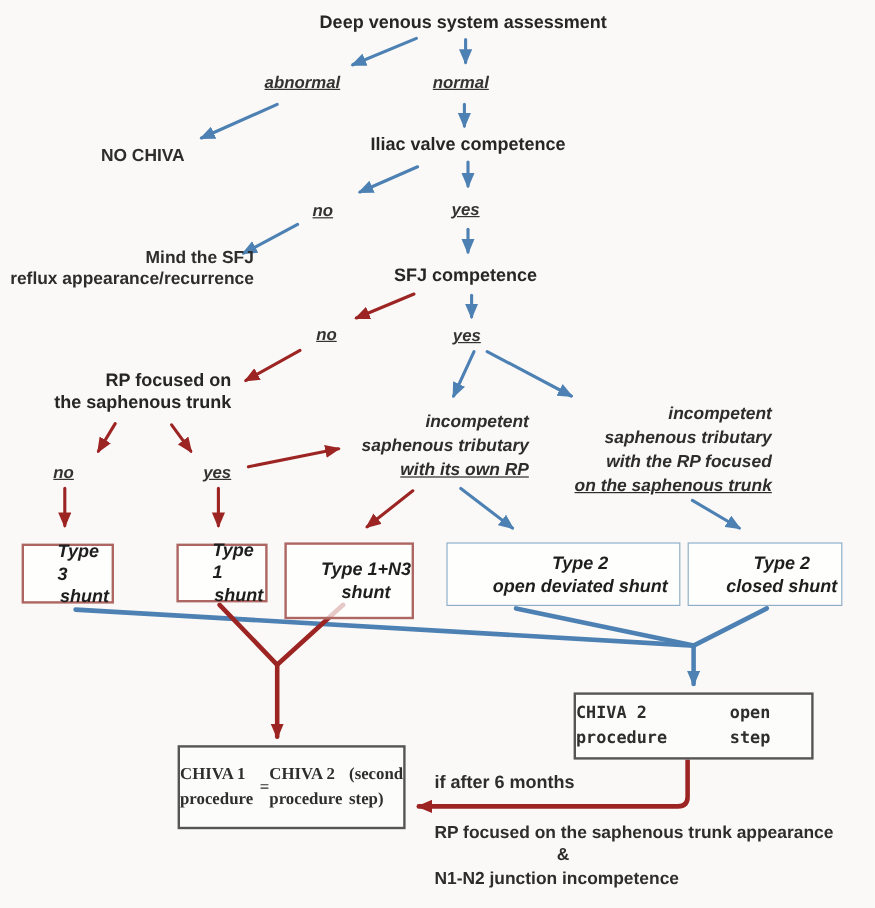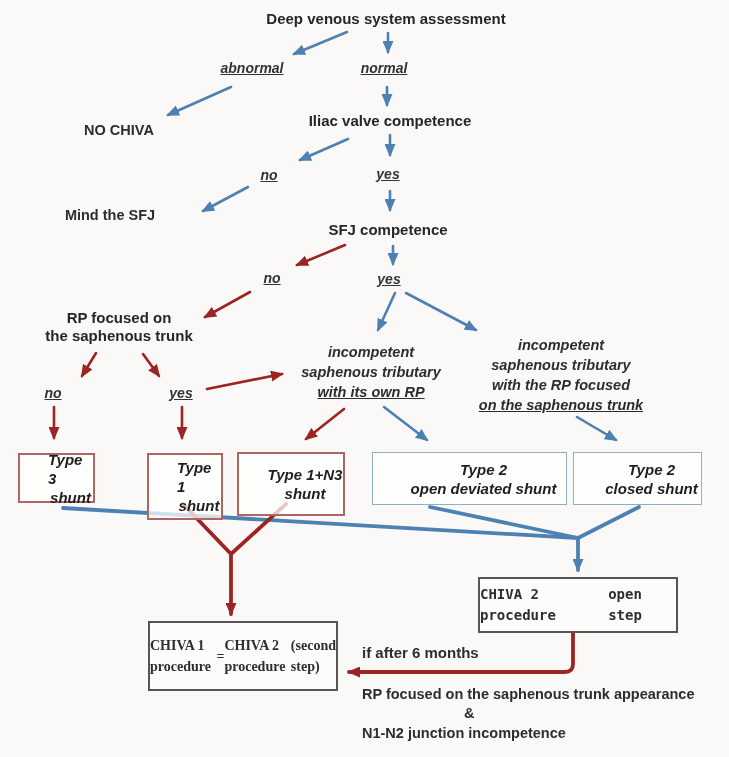--- a/index.html
+++ b/index.html
@@ -5,21 +5,21 @@
   :root{
     --arrow-blue:#4d80b3; --arrow-red:#9c2423;
     --box-red-border:#ad6662; --box-blue-border:#8fafc9; --box-gray-border:#555555;
     --background:#faf9f7; --text:#262626;
   }
   html,body{margin:0;padding:0;}
   body{background:#fff;font-family:"Liberation Sans",sans-serif;}
   .stage{position:relative;width:729px;height:757px;background:var(--background);overflow:hidden;}
   .stage svg{position:absolute;left:0;top:0;}
   .node{position:absolute;color:var(--text);white-space:nowrap;z-index:2;}
-  .center{transform:translateX(-50%);text-align:center;}
+  .center{transform:translateX(-50%);text-align:right;}
   .h{font-weight:700;font-size:15px;}
   .cond{font-style:italic;font-weight:600;font-size:14px;text-decoration:underline;color:#333;}
   .note{font-weight:600;font-size:14.5px;color:#2d2d2d;}
   .trib{font-style:italic;font-weight:600;font-size:14.5px;line-height:20px;color:#2d2d2d;}
   .u{text-decoration:underline;}
   .lh18{line-height:18px;}
   .tbox{position:absolute;border:2px solid var(--box-red-border);background:rgba(255,255,255,.75);
         display:flex;flex-direction:column;align-items:center;justify-content:center;
         font-style:italic;font-weight:700;font-size:15px;line-height:19px;color:#1e1e1e;z-index:2;box-sizing:border-box;padding-left:28px;}
   .tbox.blue{border:1.5px solid var(--box-blue-border);}
@@ -89,20 +89,21 @@
   <div class="node center cond" style="left:384px;top:60px;">normal</div>
 
   <div class="node center note" style="left:119px;top:122px;">NO CHIVA</div>
   <div class="node center h" style="left:390px;top:112px;">Iliac valve competence</div>
 
   <div class="node center cond" style="left:269px;top:167px;">no</div>
   <div class="node center cond" style="left:388px;top:166px;">yes</div>
 
   <div class="node center note lh18" style="left:110px;top:206px;">
     <div>Mind the SFJ</div>
+    <div>reflux appearance/recurrence</div>
   </div>
 
   <div class="node center h" style="left:388px;top:221px;">SFJ competence</div>
   <div class="node center cond" style="left:272px;top:270px;">no</div>
   <div class="node center cond" style="left:389px;top:271px;">yes</div>
 
   <div class="node center h lh18" style="left:119px;top:309px;">
     <div>RP focused on</div>
     <div>the saphenous trunk</div>
   </div>
@@ -120,21 +121,21 @@
     <div>incompetent</div>
     <div>saphenous tributary</div>
     <div>with the RP focused</div>
     <div class="u">on the saphenous trunk</div>
   </div>
 
   <div class="tbox" style="left:18px;top:453px;width:77px;height:50px;">
     <div>Type 3</div>
     <div>shunt</div>
   </div>
-  <div class="tbox" style="left:147px;top:453px;width:76px;height:67px;">
+  <div class="tbox" style="left:147px;top:453px;width:76px;height:49px;">
     <div>Type 1</div>
     <div>shunt</div>
   </div>
   <div class="tbox" style="left:237px;top:452px;width:108px;height:64px;">
     <div>Type 1+N3</div>
     <div>shunt</div>
   </div>
   <div class="tbox blue" style="left:372px;top:452px;width:195px;height:53px;">
     <div>Type 2</div>
     <div>open deviated shunt</div>

